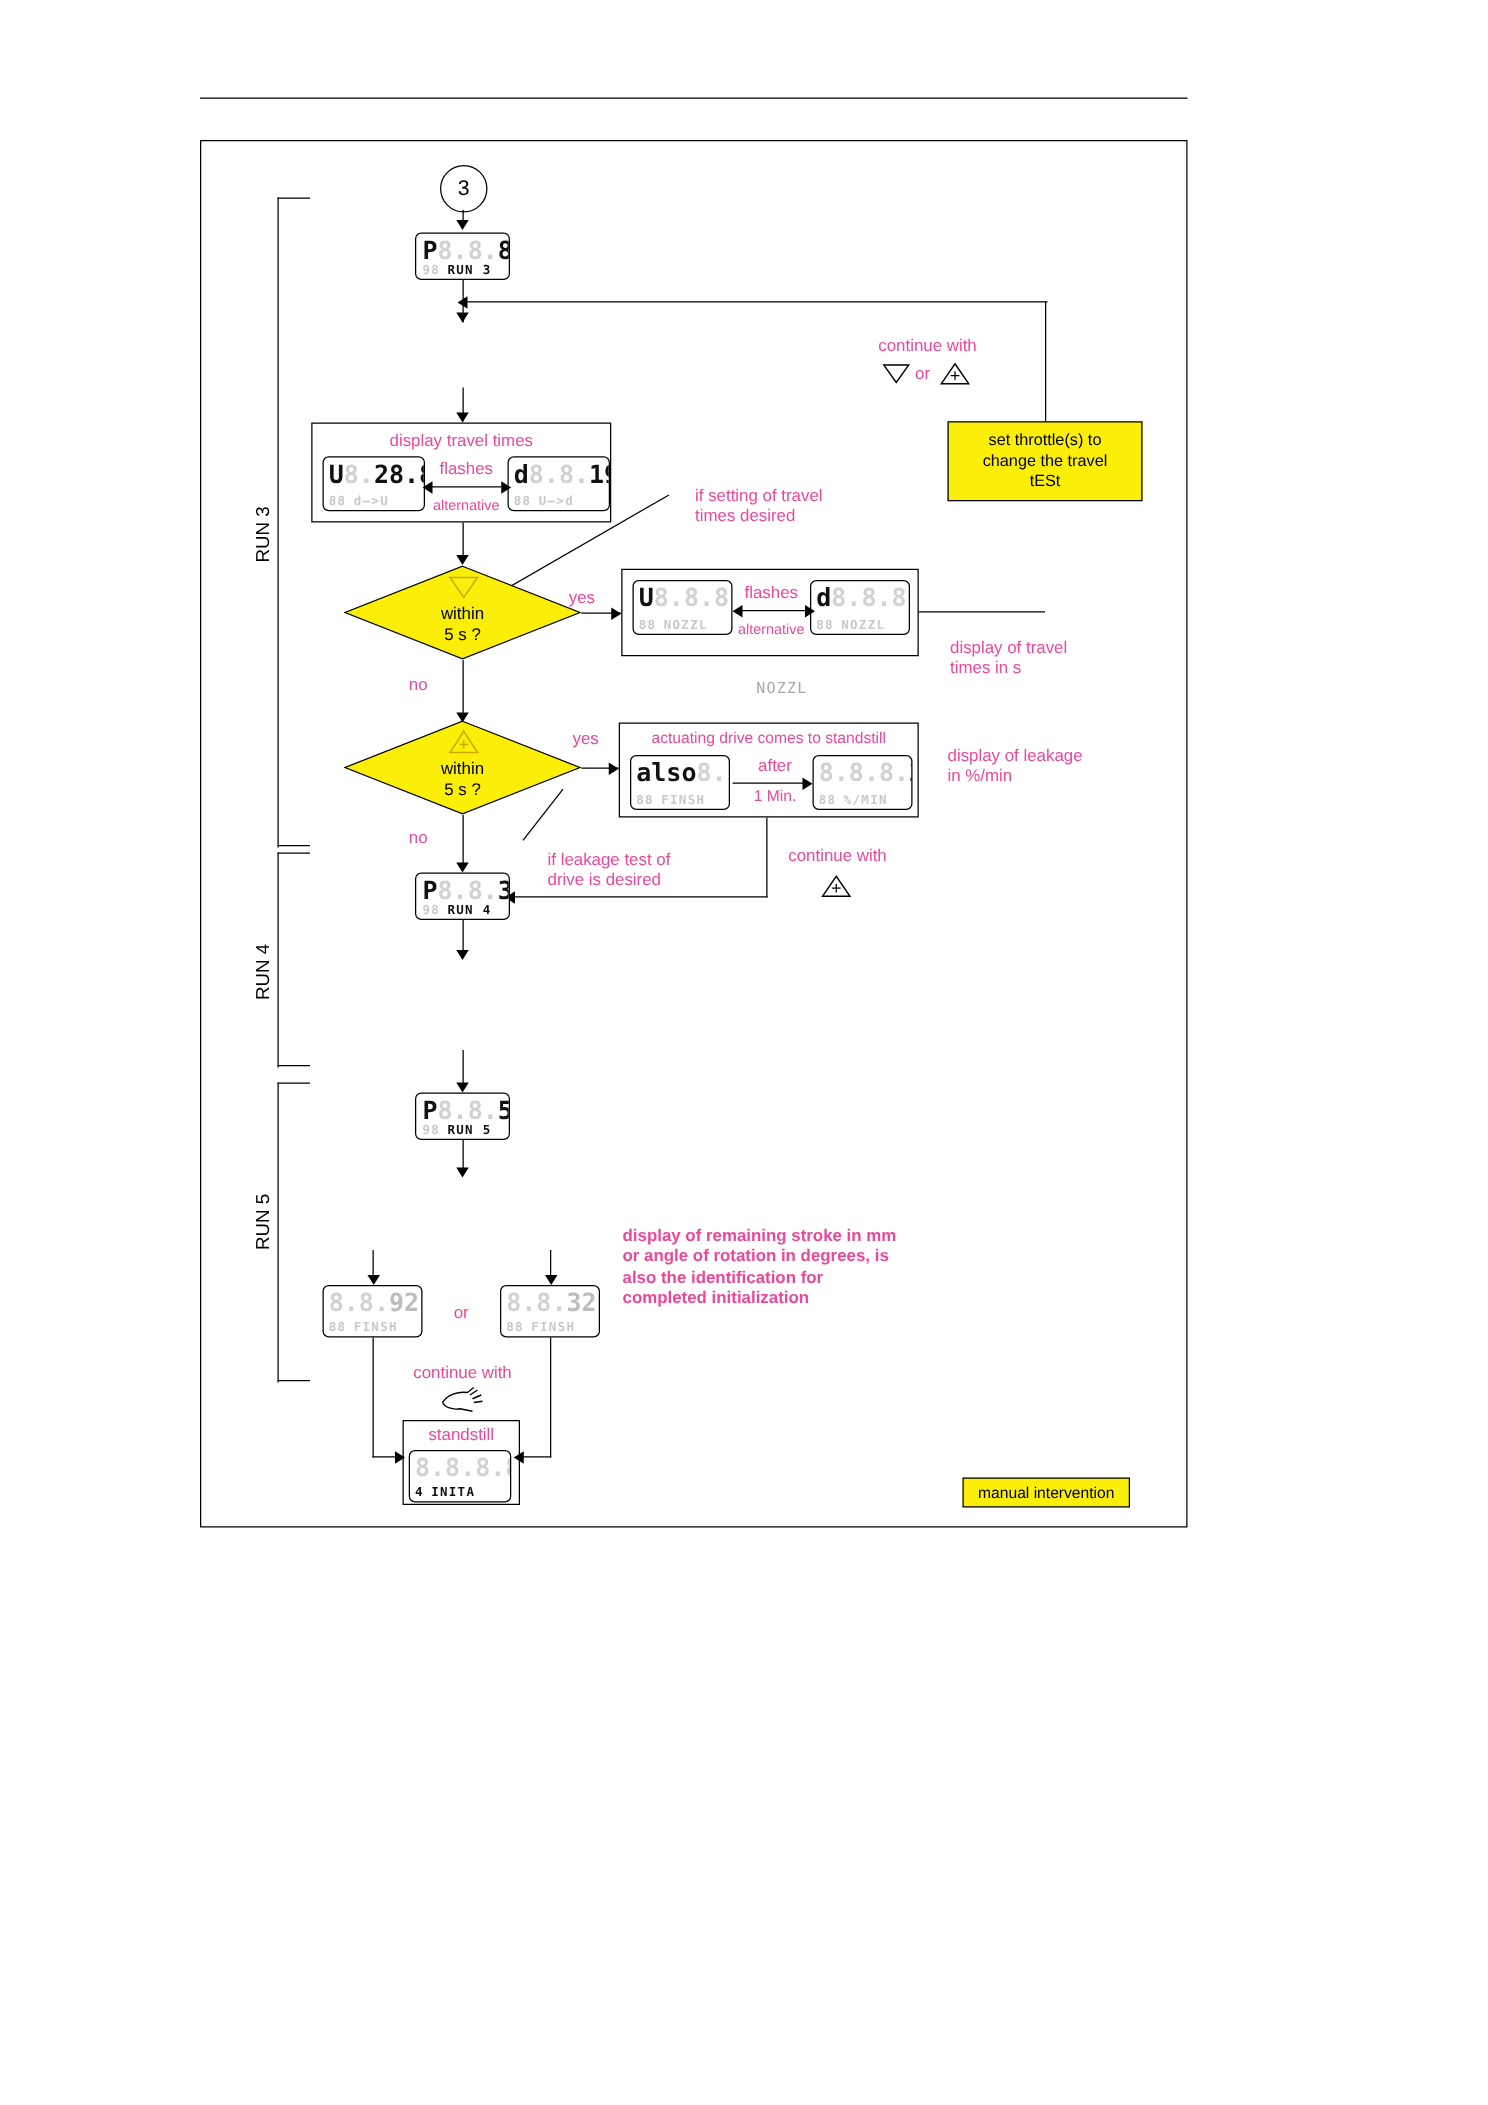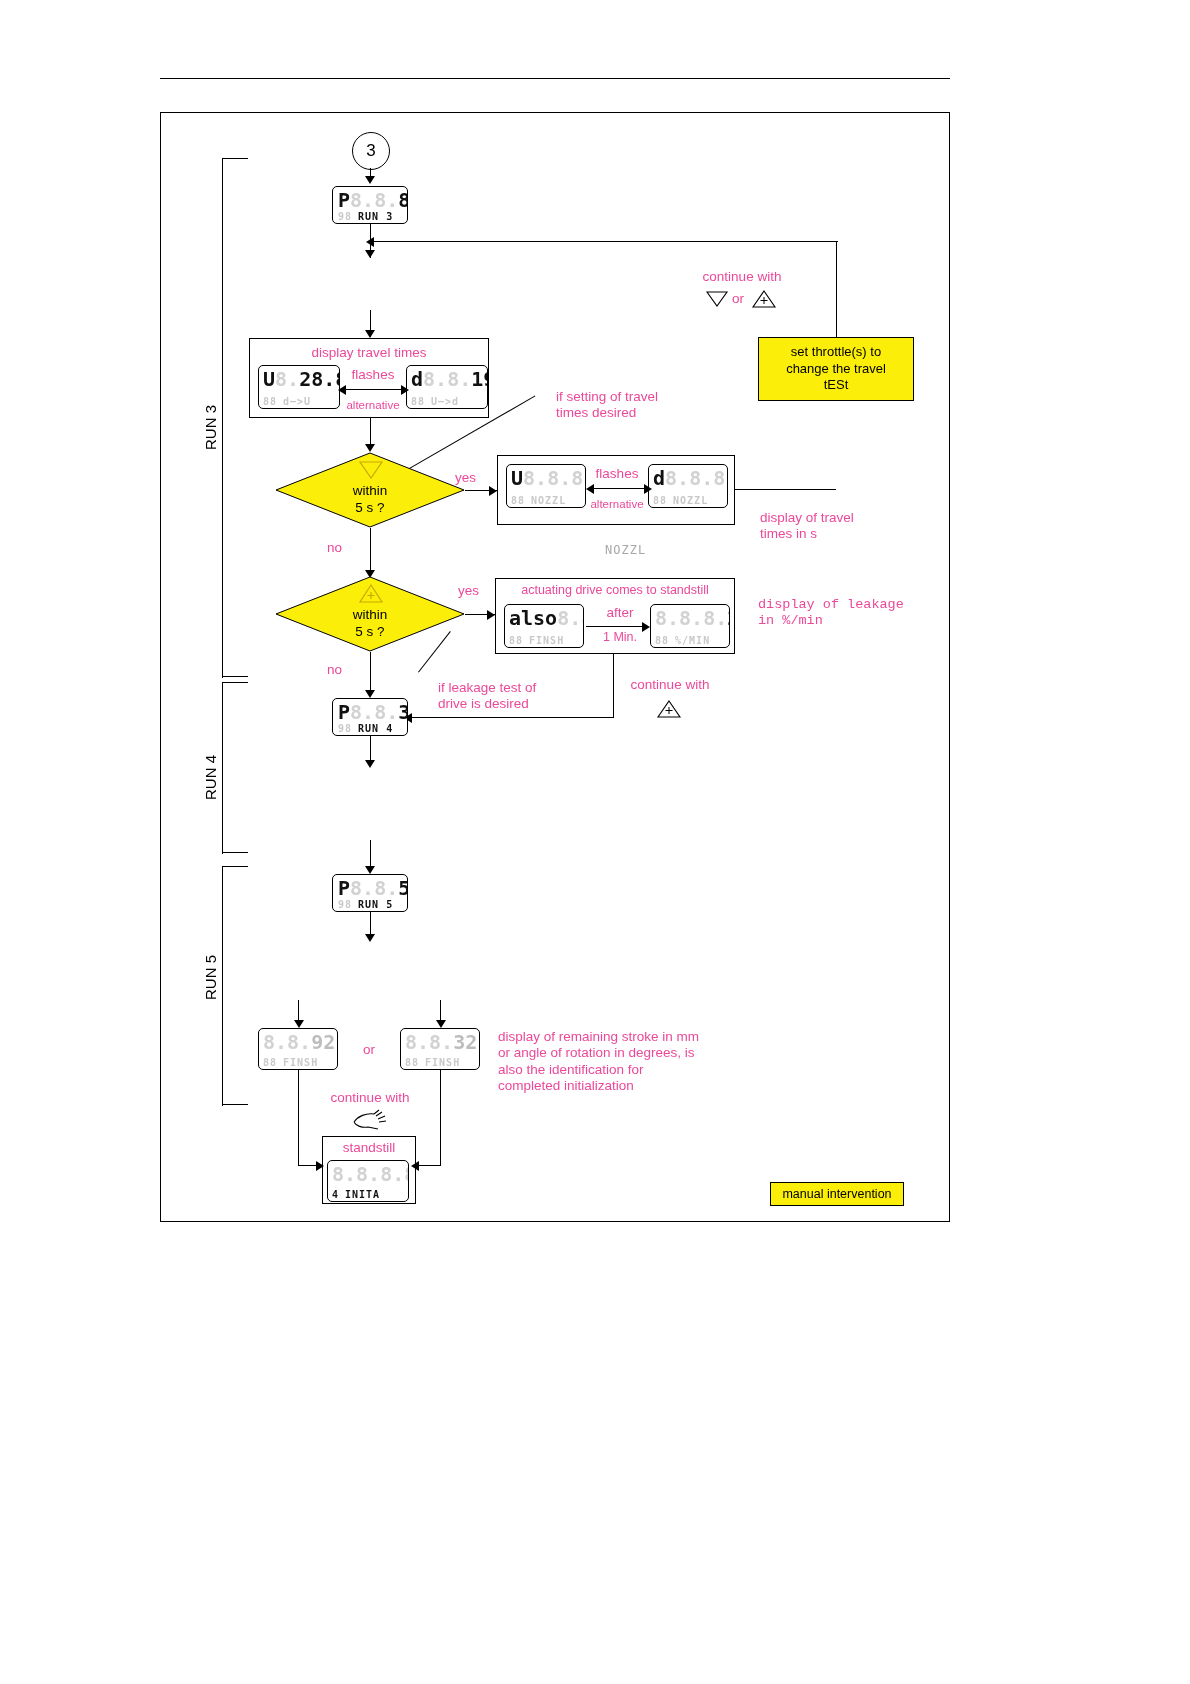--- a/index.html
+++ b/index.html
@@ -279,21 +279,21 @@
       <span class="seg segghost">8.8.8.</span>
         <span class="seg segbig">2.4</span>
     </div>
     <div class="lcdline" style="left:4px;bottom:1px;">
       <span class="seg segsmghost">88</span>
         <span style="width:6px;display:inline-block"></span>
         <span class="seg segsmghost">%/MIN</span>
     </div>
   </div>
 
-  <div class="txt" style="left:758px;top:597px;white-space:pre-line;font-family:Liberation Mono, monospace;">display of leakage
+  <div class="txt" style="left:758px;top:597px;white-space:pre-line;">display of leakage
 in %/min</div>
 
   <div class="txt" style="left:438px;top:680px;white-space:pre-line;">if leakage test of
 drive is desired</div>
   <div class="thin" style="left:418px;top:672px;width:52px;transform:rotate(-52deg);"></div>
 
   <div class="ln lnv" style="left:613px;top:654px;height:64px;"></div>
   <div class="ln lnh" style="left:410px;top:717px;width:204px;"></div>
   <div class="arr arrl" style="left:404px;top:713px;"></div>
 
@@ -365,21 +365,21 @@
       <span class="seg segghost">8.8.</span>
         <span class="seg segghost" style="color:#bdbdbd">32.4</span>
     </div>
     <div class="lcdline" style="left:4px;bottom:1px;">
       <span class="seg segsmghost">88</span>
         <span style="width:6px;display:inline-block"></span>
         <span class="seg segsmghost">FINSH</span>
     </div>
   </div>
 
-  <div class="txt" style="left:498px;top:1029px;white-space:pre-line;">display of remaining stroke in mm
+  <div class="txt" style="left:498px;top:981px;white-space:pre-line;font-weight:bold;">display of remaining stroke in mm
 or angle of rotation in degrees, is
 also the identification for
 completed initialization</div>
 
   <div class="txt c" style="left:318px;top:1090px;width:104px;">continue with</div>
   <svg class="ico" style="left:350px;top:1108px;width:40px;height:22px;">
     <path d="M4,14 C8,8 16,5 24,6 M24,6 l5,-4 M26,8 l6,-4 M28,11 l7,-3 M29,14 l7,-1 M4,14 C6,18 12,20 18,19 M18,19 l10,2" fill="none" stroke="#000" stroke-width="1.1"></path>
   </svg>
 
   <div class="ln lnv" style="left:298px;top:1070px;height:96px;"></div>

